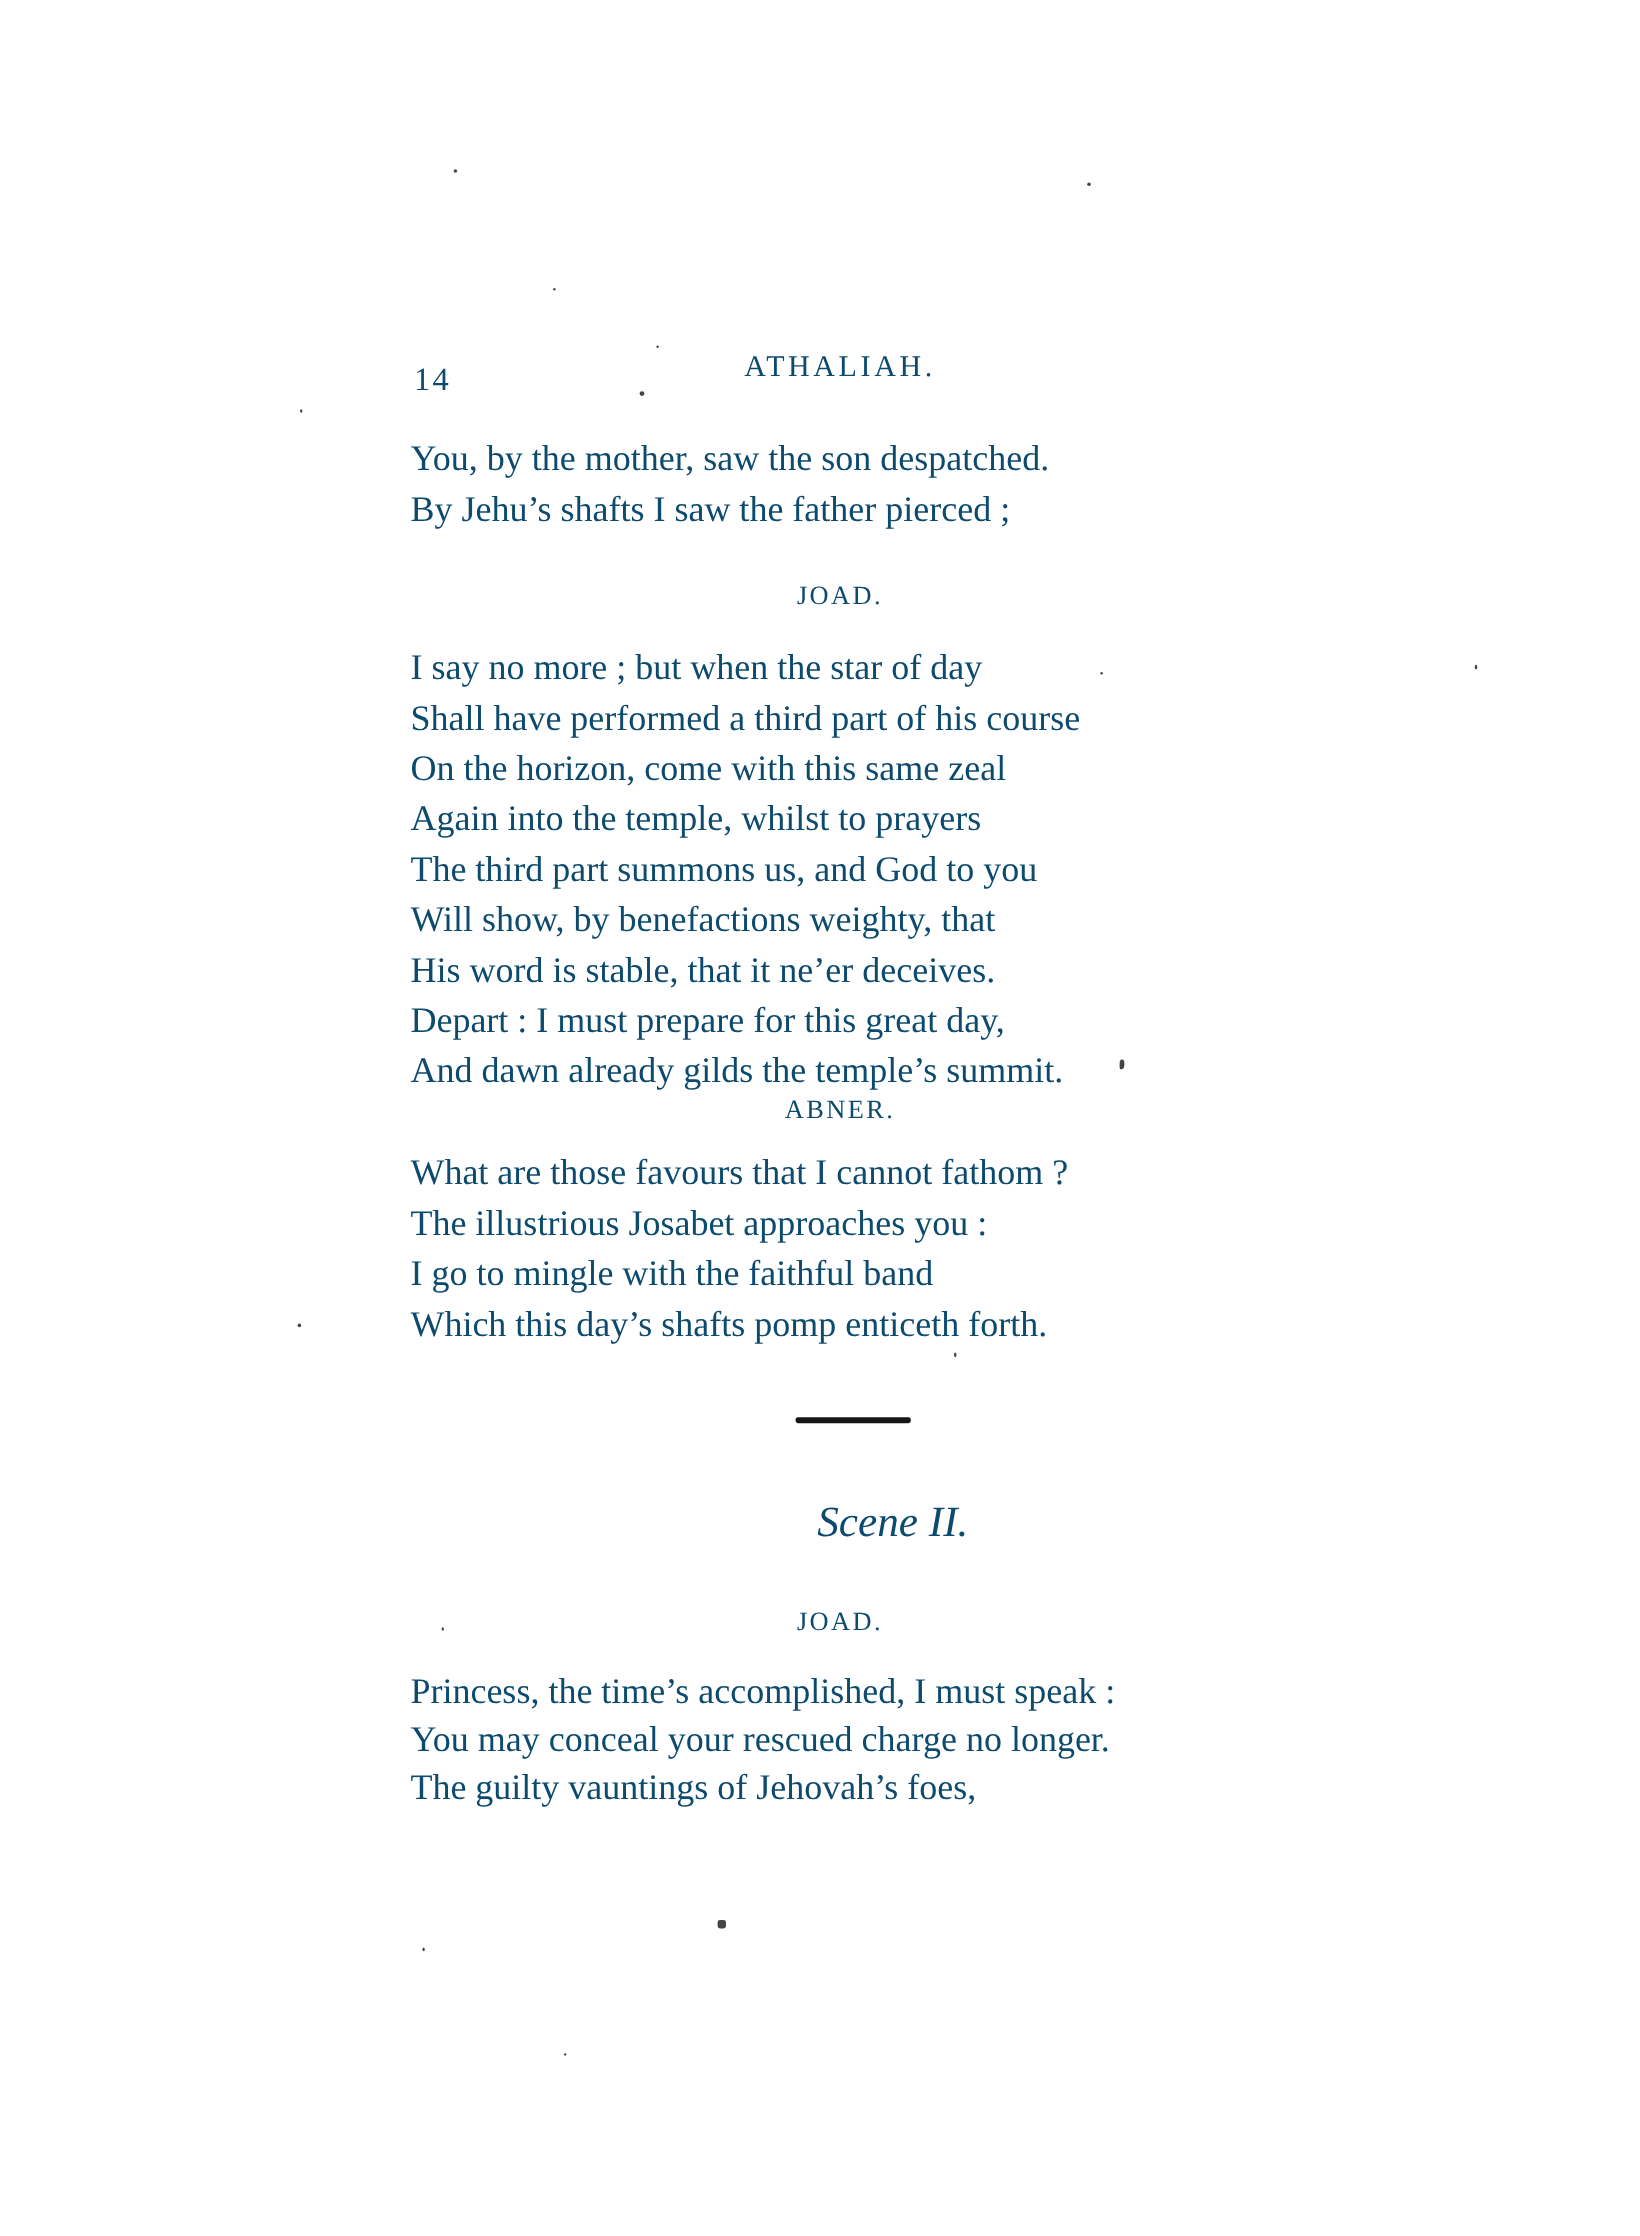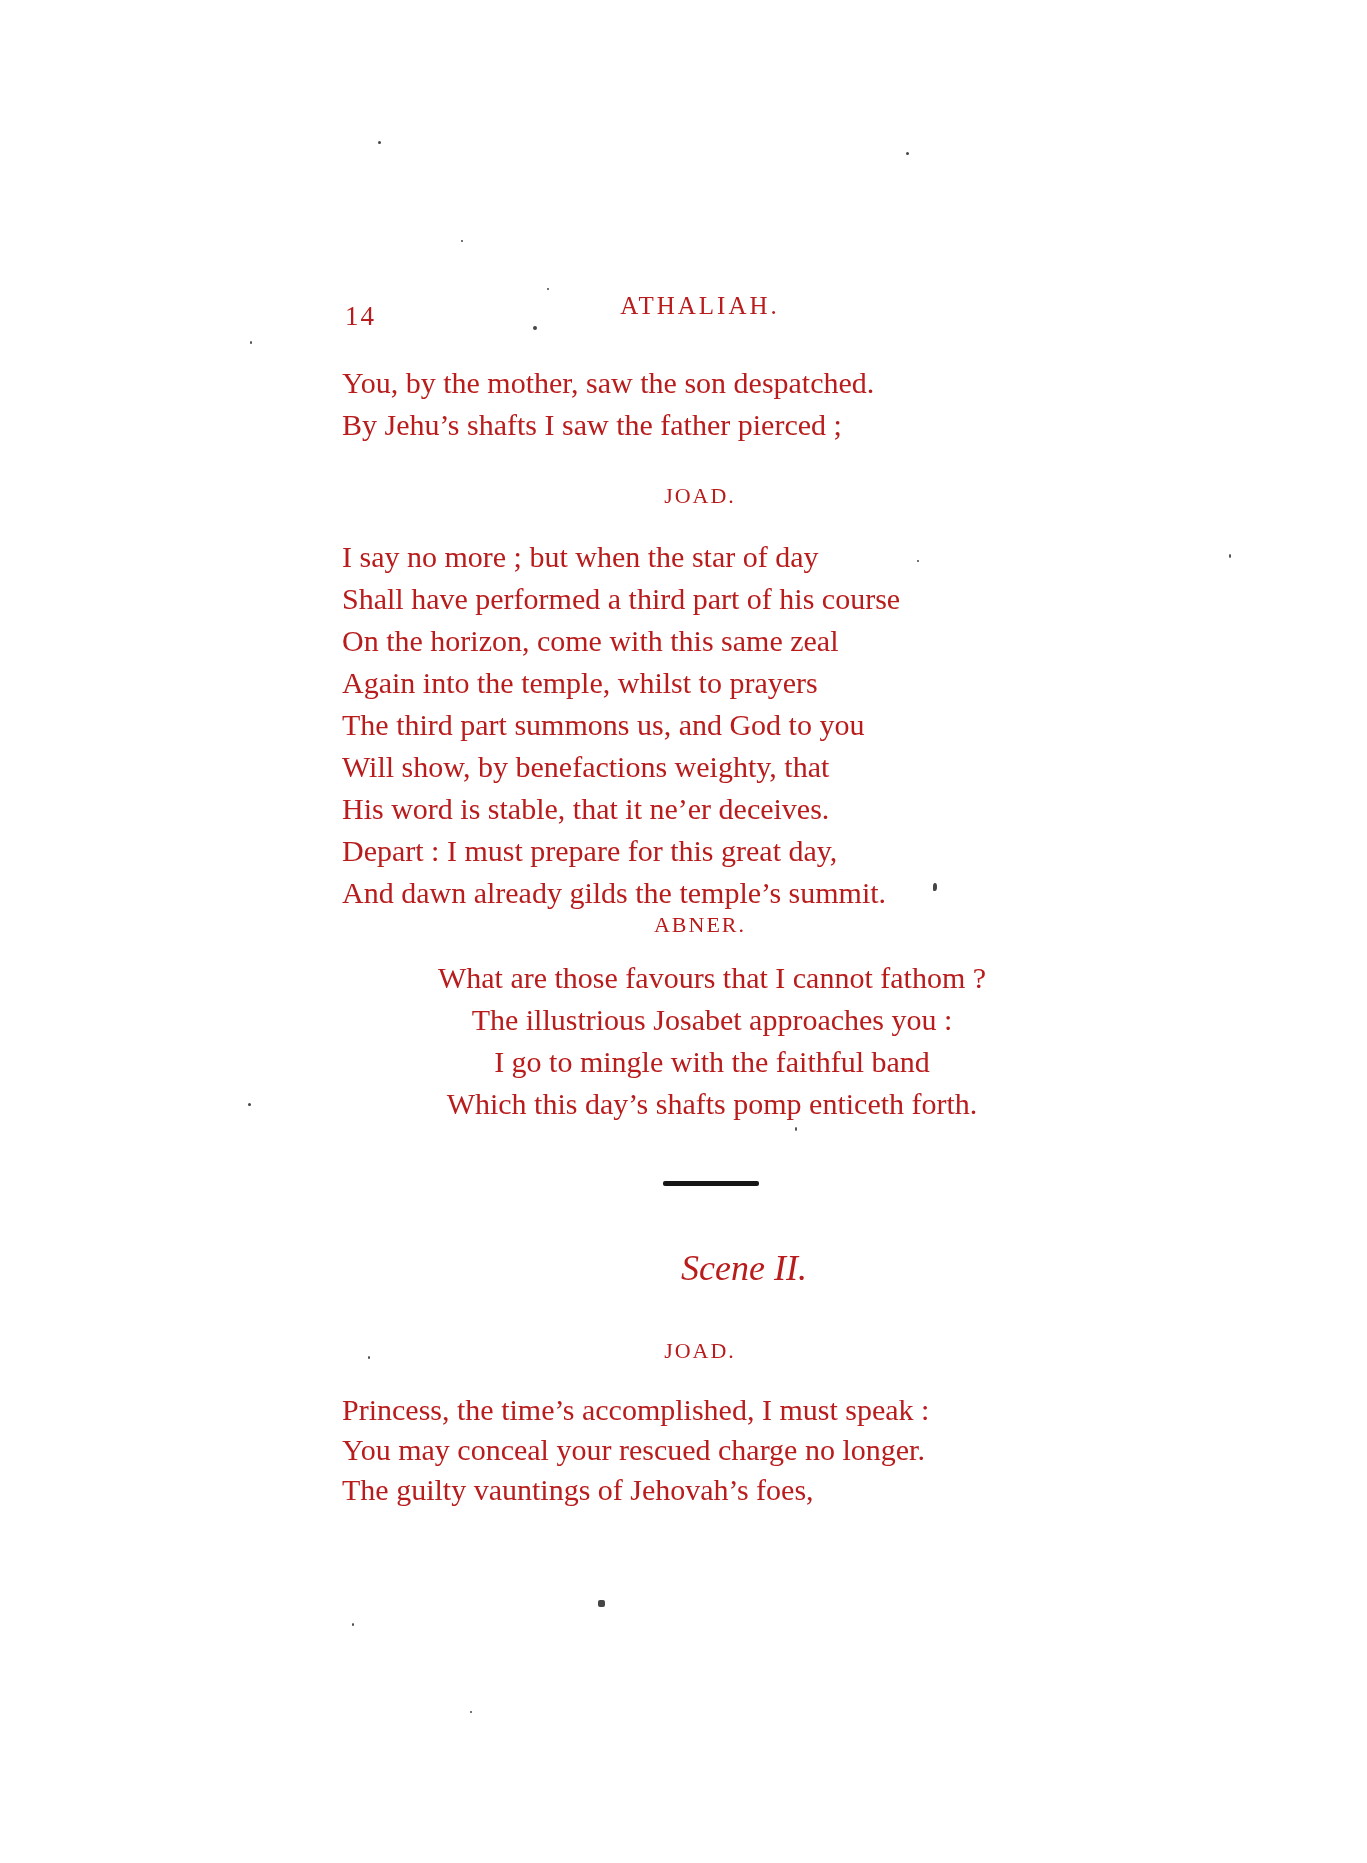--- a/index.html
+++ b/index.html
@@ -7,21 +7,21 @@
     padding: 0;
     background: #ffffff;
   }
   .page {
     position: relative;
     width: 1367px;
     height: 1863px;
     background: #ffffff;
     overflow: hidden;
     font-family: "Liberation Serif", serif;
-    color: #b91c1c;
+    color: #0c4a6e;
   }
   .column {
     position: absolute;
     left: 342px;
     top: 293px;
     width: 740px;
   }
   .page-head {
     position: relative;
     height: 25px;
@@ -56,21 +56,21 @@
     width: 716px;
     text-align: center;
     font-size: 22px;
     line-height: 22px;
     letter-spacing: 2px;
     font-weight: normal;
   }
   .speaker-1 { margin-top: 39px; }
   .speech-1  { margin-top: 29px; }
   .speaker-2 { }
-  .speech-2  { margin-top: 21px; text-align: center; }
+  .speech-2  { margin-top: 21px; }
   .rule {
     margin: 56px 0 0 321px;
     width: 96px;
     height: 5px;
     background: #161616;
     border-radius: 2px;
   }
   .scene-heading {
     display: block;
     margin: 61px 0 0 44px;

